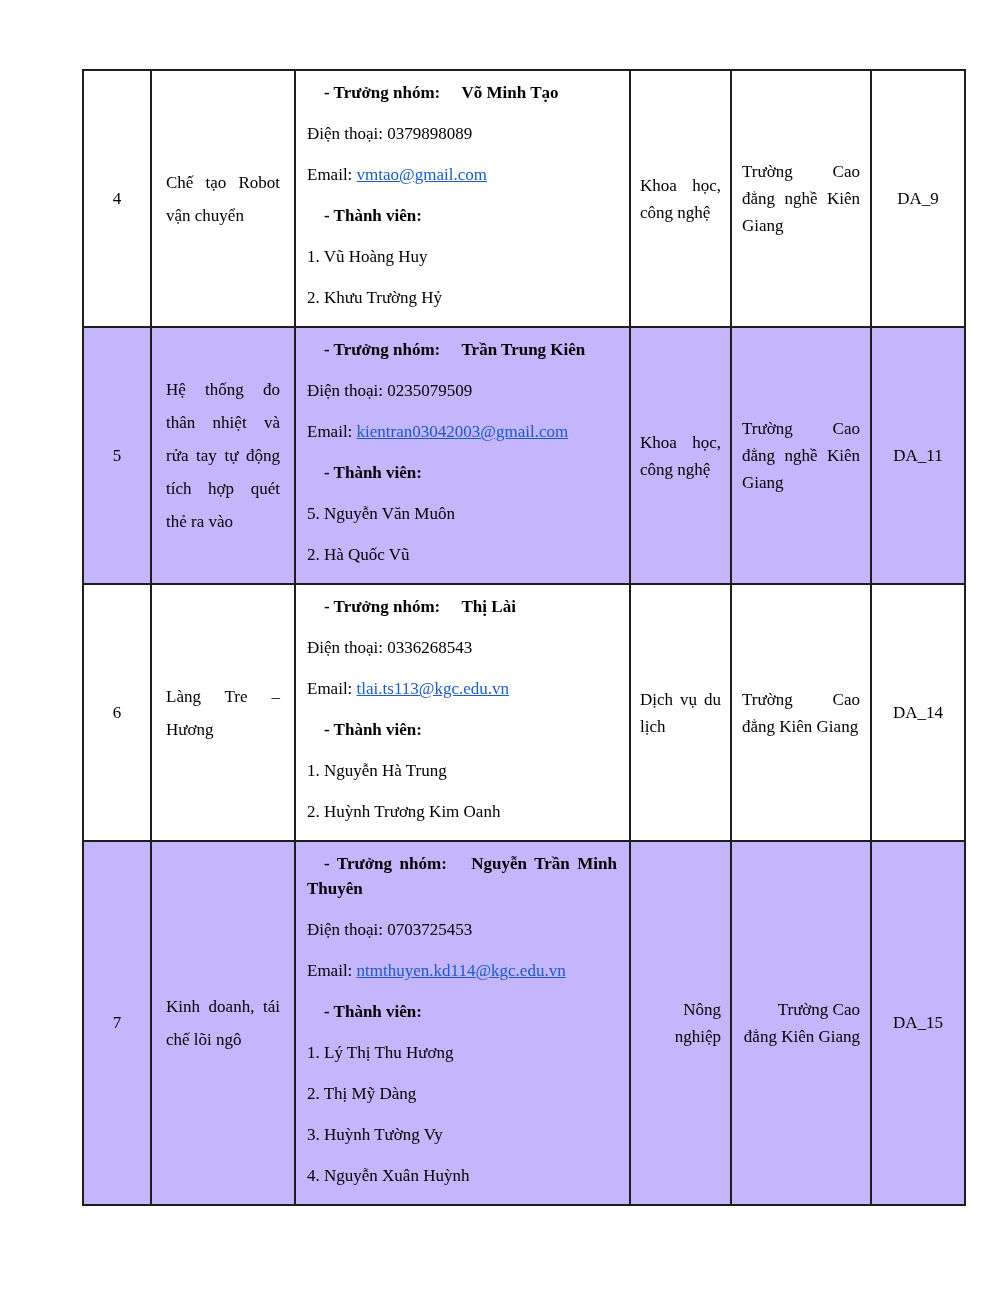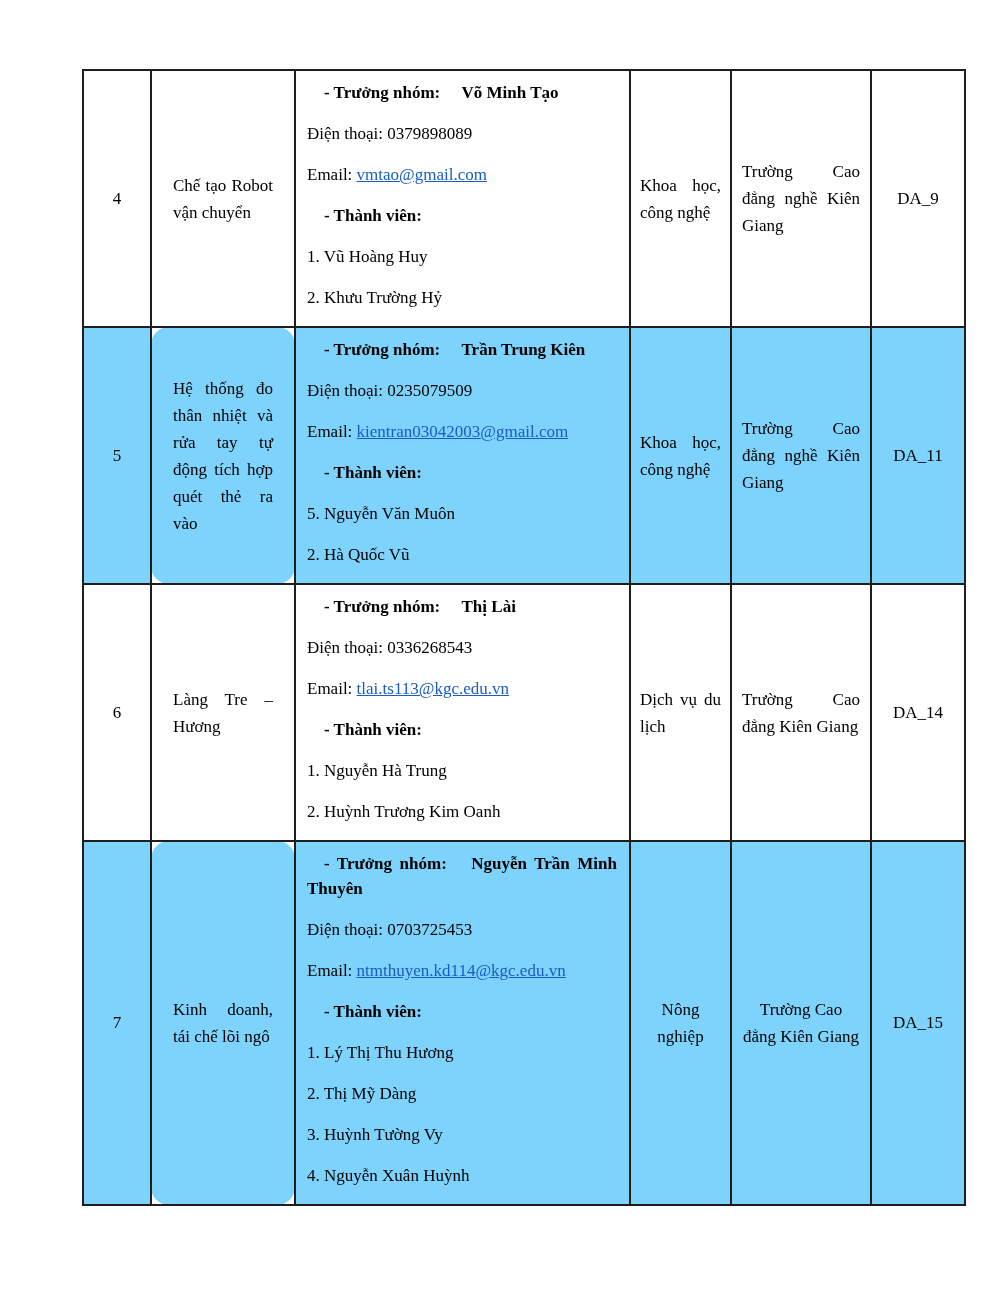--- a/index.html
+++ b/index.html
@@ -23,28 +23,27 @@
   }
   table.projects td {
     border: 2px solid #1e1e1e;
     vertical-align: middle;
     overflow: hidden;
   }
   tr.r4 { height: 253px; }
   tr.r5 { height: 255px; }
   tr.r6 { height: 256px; }
   tr.r7 { height: 364px; }
-  tr.highlight td { background: #7dd3fc; }
+  tr.highlight td { background: #c4b5fd; }
 
   td.idx-cell   { text-align: center; }
   td.project-cell {
     text-align: justify;
-    padding: 0 21px;
-    line-height: 27px;
-    border-radius: 18px;
+    padding: 0 14px;
+    line-height: 33px;
   }
   td.details-cell {
     vertical-align: top;
     padding: 9px 12px 0 11px;
   }
   td.details-cell p {
     margin: 0 0 16px 0;
     line-height: 25px;
     text-align: justify;
   }
@@ -54,21 +53,21 @@
     line-height: 27px;
   }
   td.school-cell {
     text-align: justify;
     padding: 8px 10px;
     line-height: 27px;
   }
   td.code-cell { text-align: center; }
 
   td.v-top { vertical-align: top; padding-top: 7px; }
-  td.align-left { text-align: center; }
+  td.align-left { text-align: right; }
 
   .bold { font-weight: bold; margin-left: 17px; }
   a.email-link {
     color: #1B5CC4;
     text-decoration: underline;
     cursor: pointer;
   }
 </style>
 </head>
 <body>

